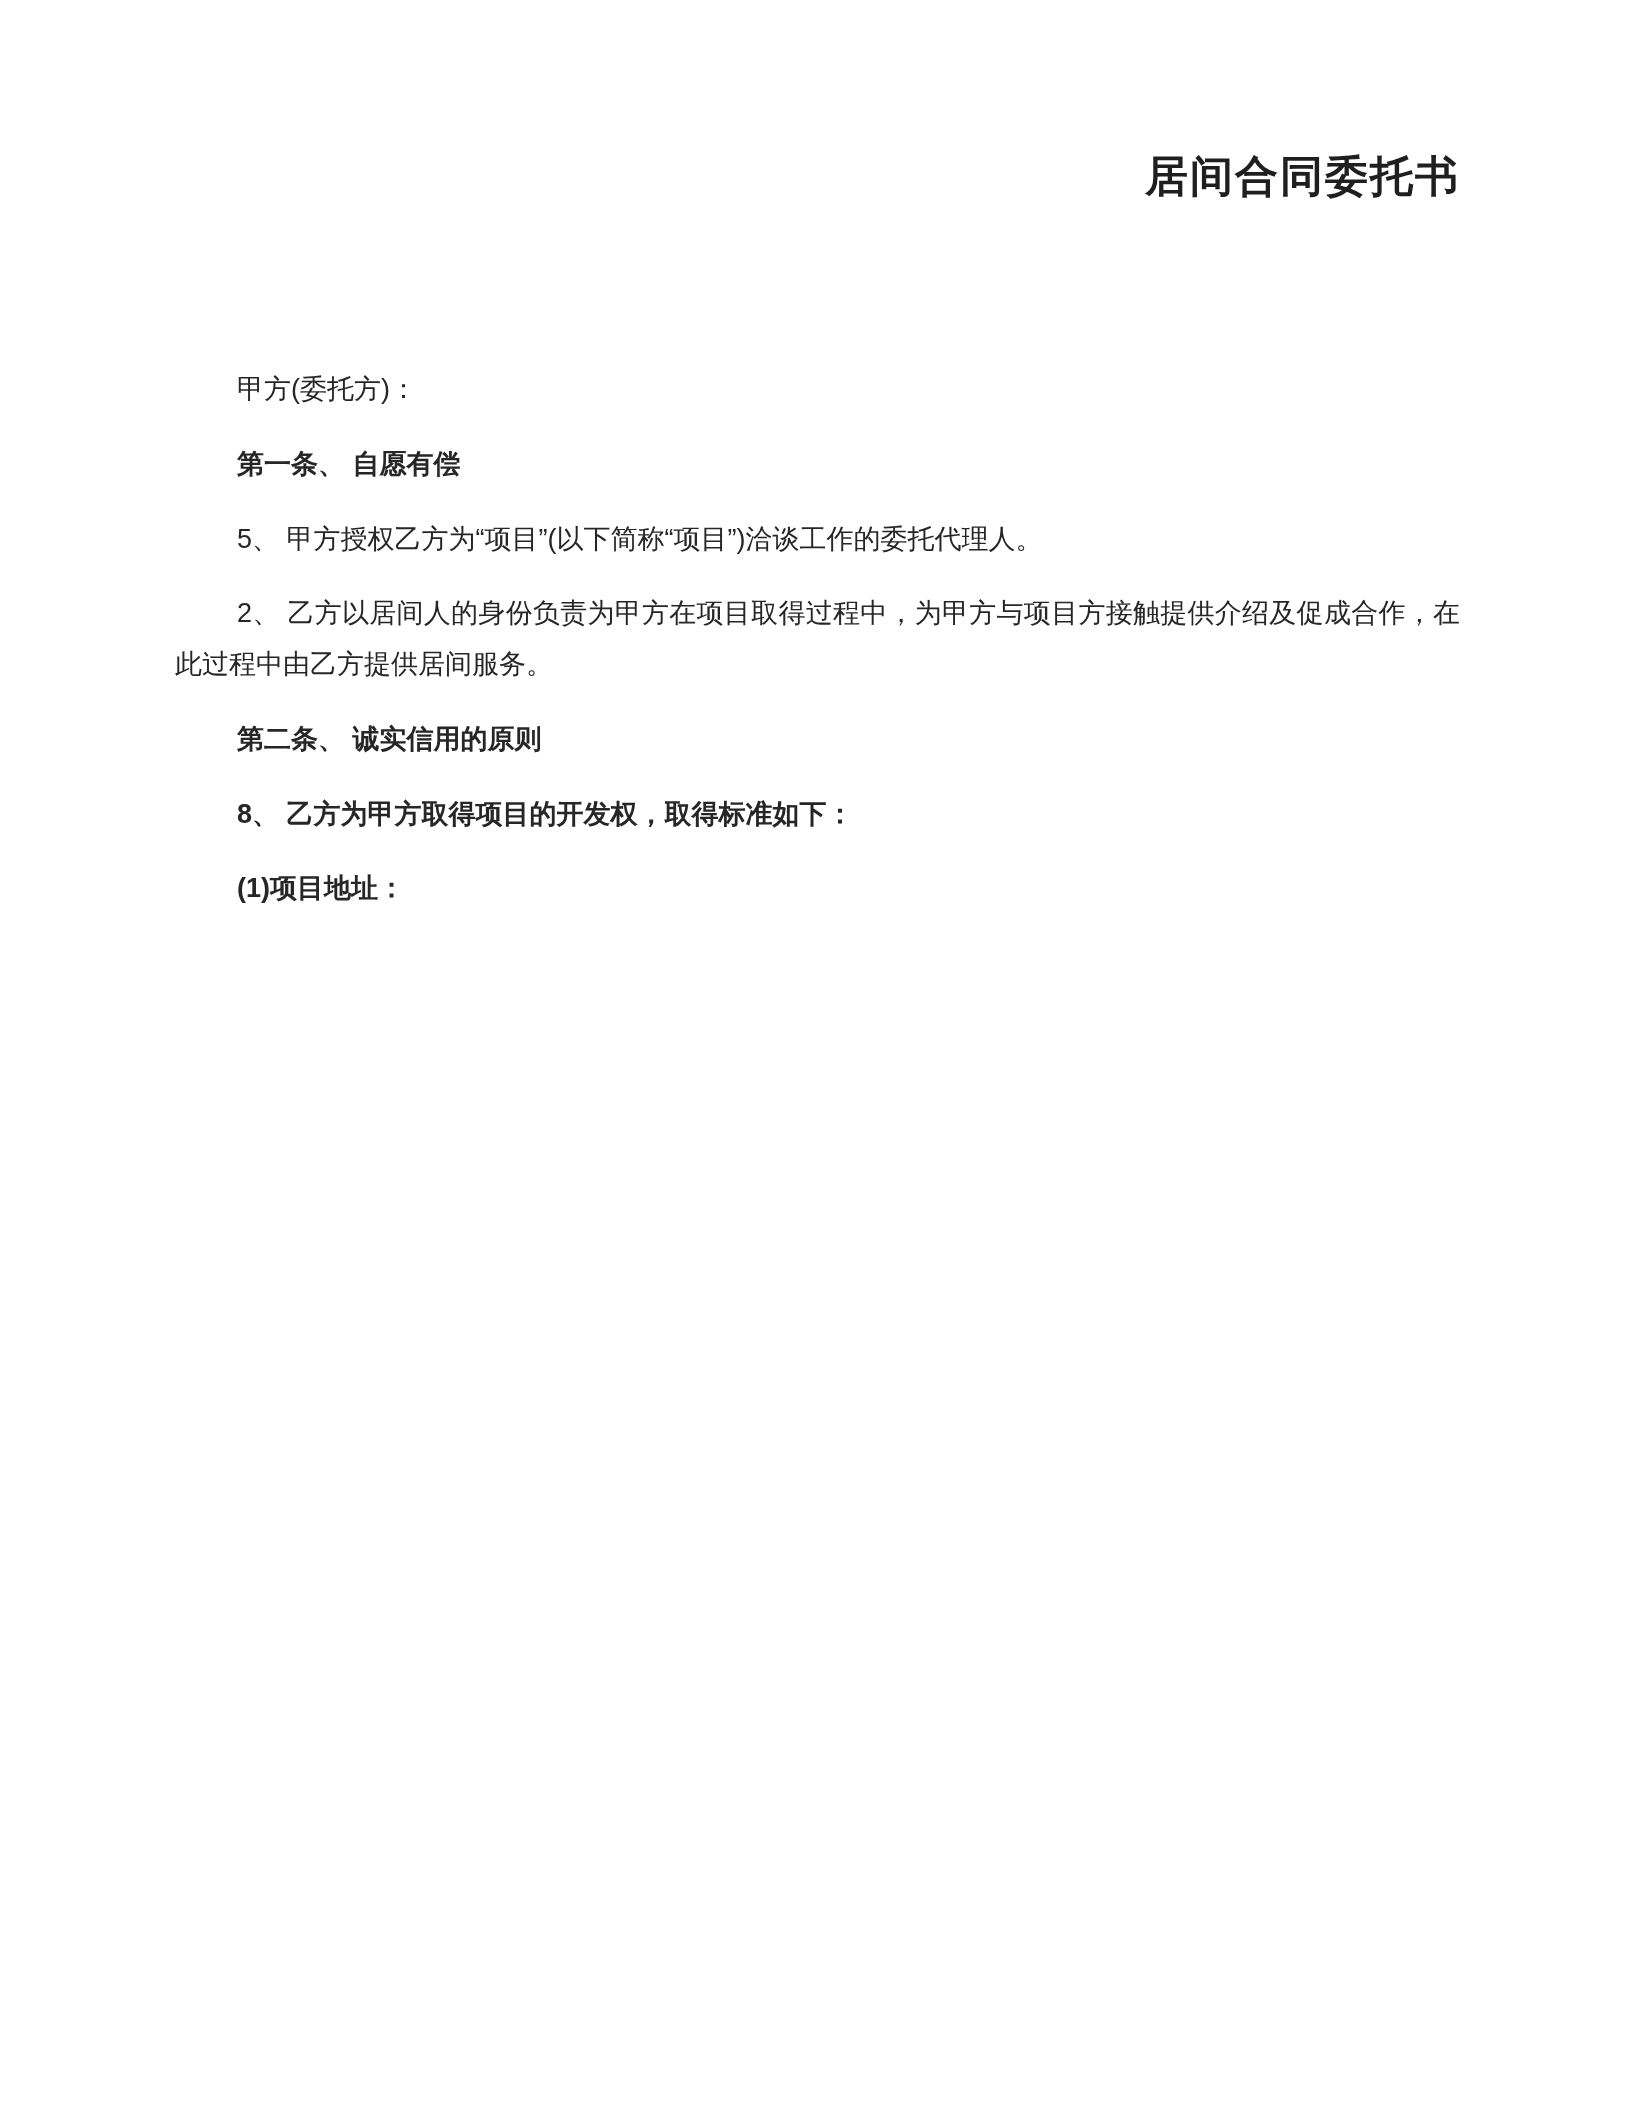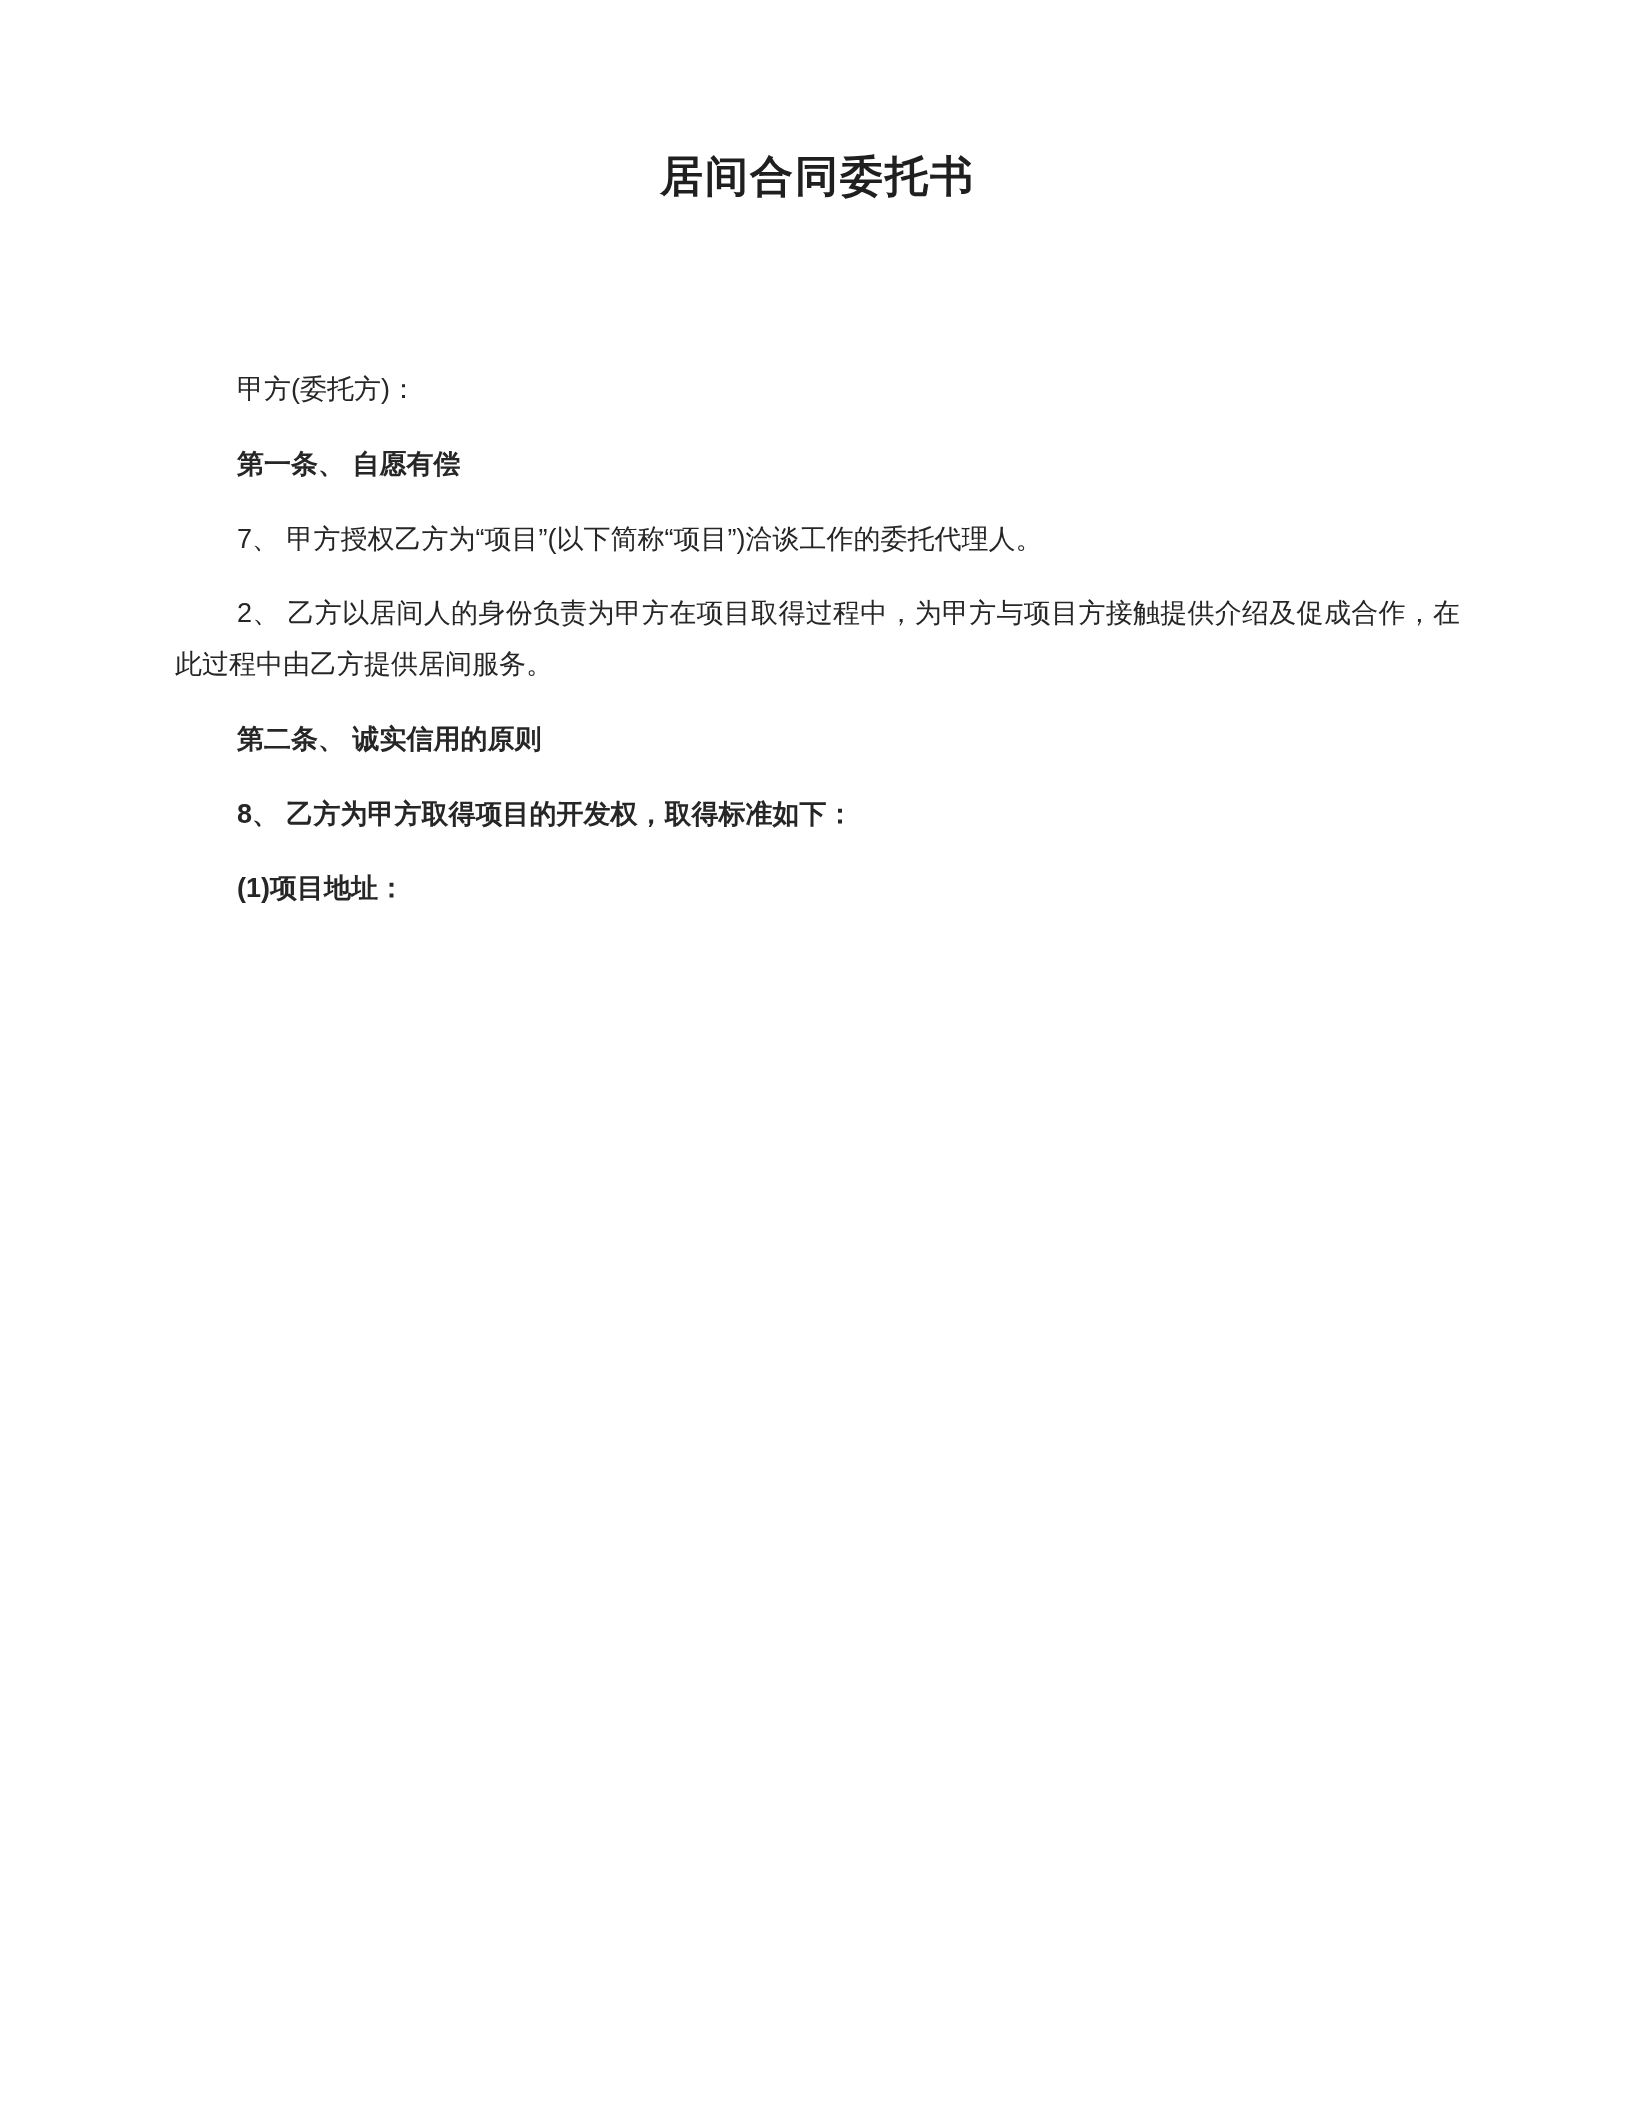--- a/index.html
+++ b/index.html
@@ -13,21 +13,21 @@
     height: 2112px;
     box-sizing: border-box;
     margin: 0 auto;
     padding: 148px 172px 80px 175px;
     background: #ffffff;
     color: #262626;
     font-family: "Liberation Sans", sans-serif;
     overflow: hidden;
   }
   .doc-title {
-    text-align: center;
+    text-align: right;
     font-size: 43px;
     font-weight: bold;
     letter-spacing: 2px;
     margin: 0 0 158px 0;
     color: #1f1f1f;
   }
   p.para {
     font-size: 27px;
     line-height: 1.88;
     text-align: justify;
@@ -45,21 +45,21 @@
 <div class="page">
 
   <h1 class="doc-title">居间合同委托书</h1>
 
   <p class="para">甲方(委托方)：</p>
 
 
 
   <p class="para bold">第一条、 自愿有偿</p>
 
-  <p class="para">7、 甲方授权乙方为“项目”(以下简称“项目”)洽谈工作的委托代理人。</p>
+  <p class="para">5、 甲方授权乙方为“项目”(以下简称“项目”)洽谈工作的委托代理人。</p>
 
   <p class="para">2、 乙方以居间人的身份负责为甲方在项目取得过程中，为甲方与项目方接触提供介绍及促成合作，在此过程中由乙方提供居间服务。</p>
 
   <p class="para bold">第二条、 诚实信用的原则</p>
 
   <p class="para bold">8、 乙方为甲方取得项目的开发权，取得标准如下：</p>
 
   <p class="para bold">(1)项目地址：</p>
 
 </div>

